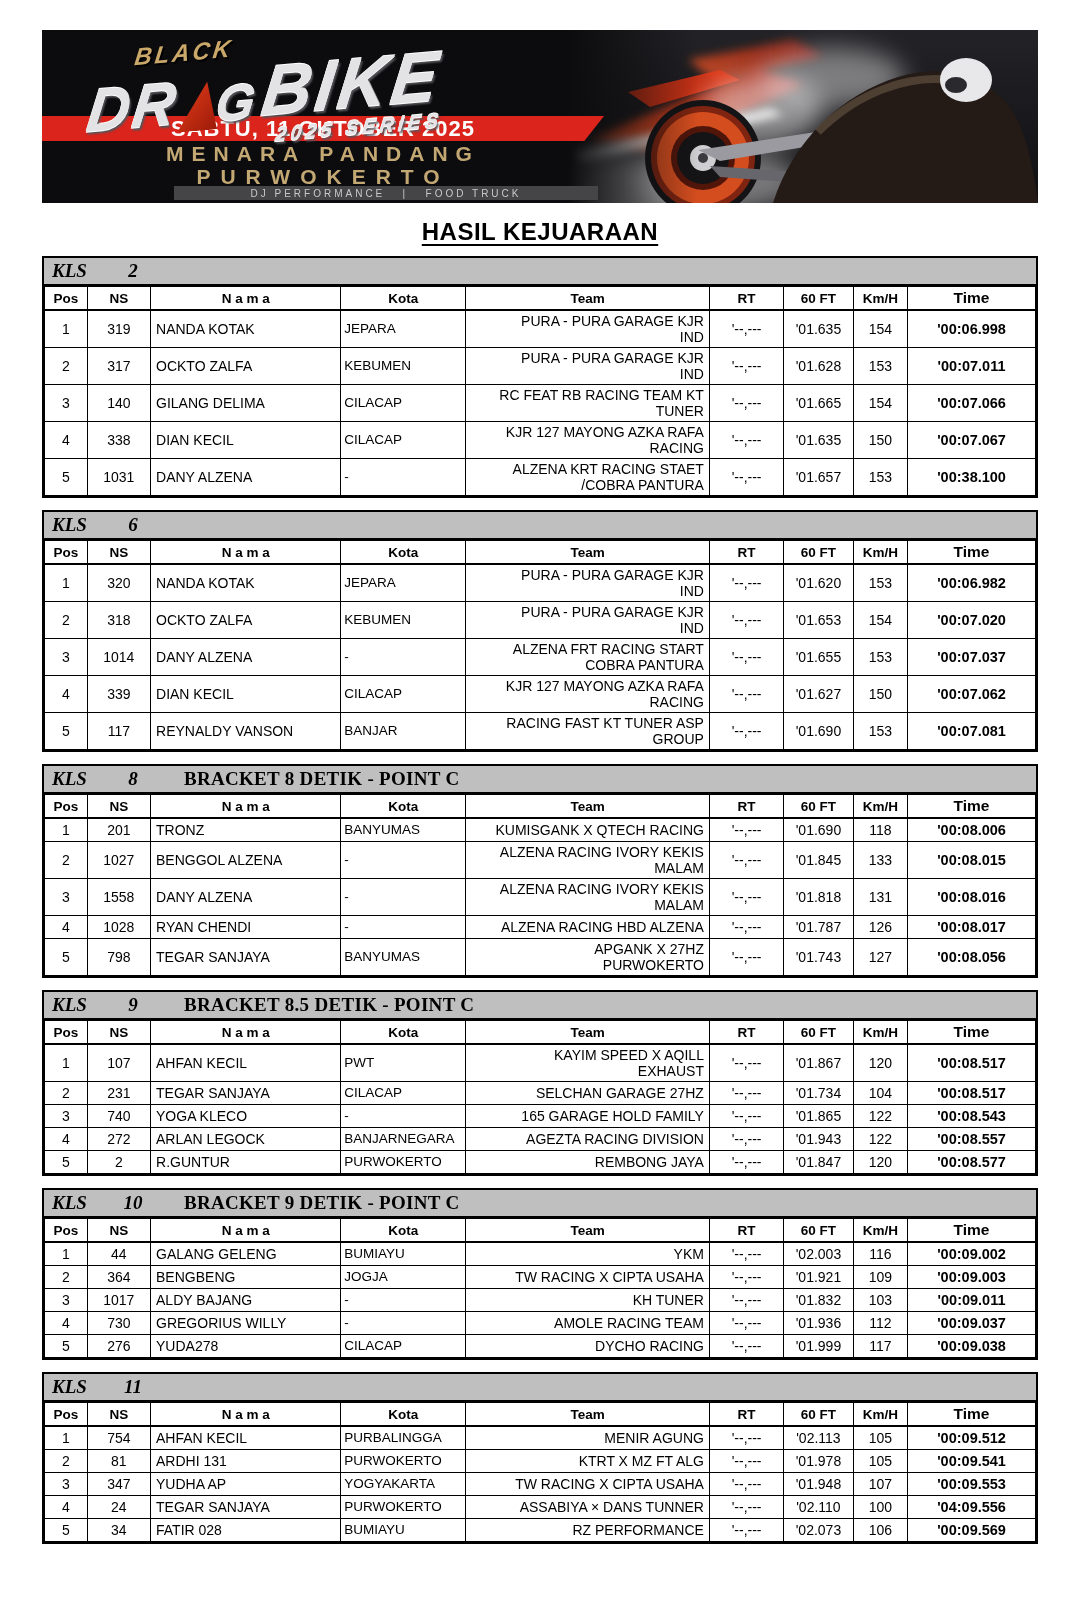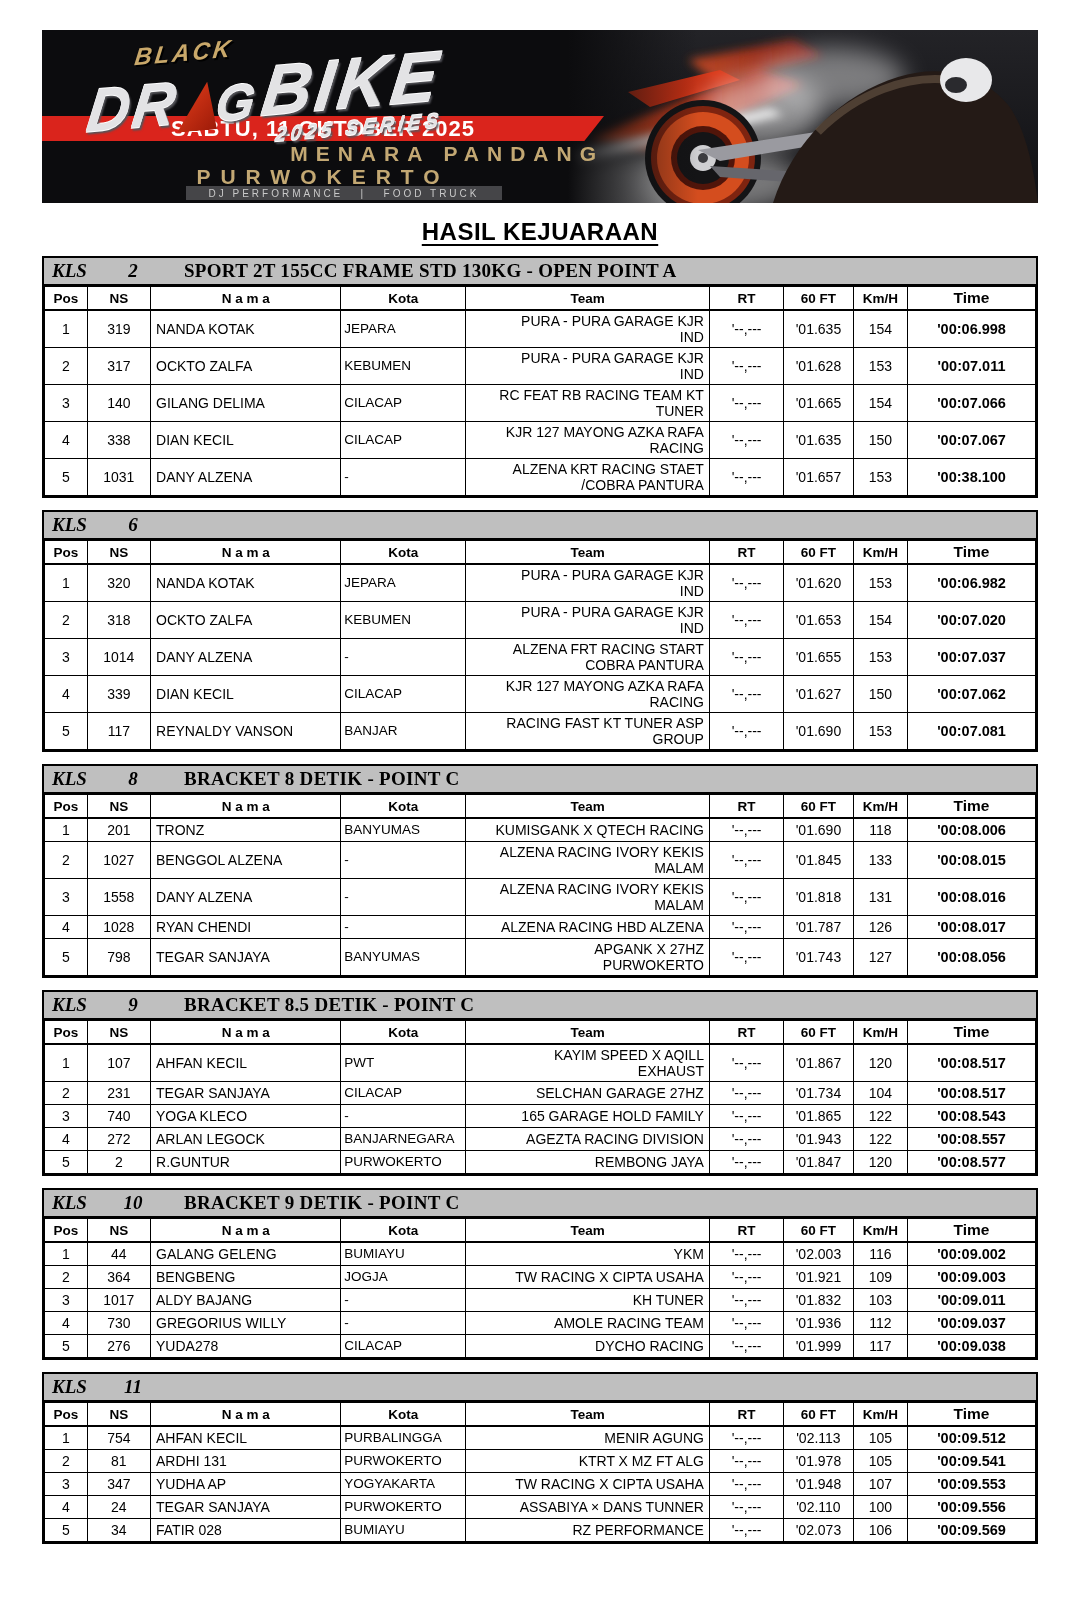--- a/index.html
+++ b/index.html
@@ -18,23 +18,23 @@
   .t-dr{font-size:60px;letter-spacing:2px;}
   .tri{width:40px;height:48px;background:linear-gradient(135deg,#e8401c,#9c1a08);
     clip-path:polygon(0 100%,86% 0,100% 100%);margin:0 1px 1px -3px;}
   .t-g{font-size:50px;margin-bottom:1px;}
   .t-bike{font-size:70px;letter-spacing:3px;margin-left:8px;}
   .logo-sub{font-size:20px;letter-spacing:4px;text-align:right;margin-top:-2px;padding-right:2px;}
   .date-strip{position:absolute;left:0;top:86px;width:562px;height:25px;background:#da241c;z-index:2;
     display:flex;align-items:center;justify-content:center;clip-path:polygon(0 0,100% 0,96.5% 100%,0 100%);}
   .date-strip span{color:#fff;font-weight:bold;font-size:22px;letter-spacing:1px;}
   .venue{position:absolute;left:0;width:562px;text-align:center;color:#c3a873;font-weight:bold;z-index:2;}
-  .venue1{top:112px;font-size:21px;letter-spacing:8px;text-align:right;}
+  .venue1{top:112px;font-size:21px;letter-spacing:8px;}
   .venue2{top:135px;font-size:21px;letter-spacing:10px;}
-  .dj-strip{position:absolute;left:144px;top:156px;width:316px;height:14px;background:#454548;z-index:2;
+  .dj-strip{position:absolute;left:132px;top:156px;width:424px;height:14px;background:#454548;z-index:2;
     display:flex;align-items:center;justify-content:center;color:#c9c9c9;font-size:10px;
     letter-spacing:3px;white-space:pre;}
 
   
   .page-title{text-align:center;font-size:24px;font-weight:bold;margin:15px 0 10px 0;
     text-decoration:underline;text-decoration-thickness:2px;text-underline-offset:4px;letter-spacing:0.5px;}
 
   
   .rtable{border:2px solid #000;margin-bottom:12px;}
   .kls-bar{background:#bfbfbf;border-bottom:2px solid #000;height:26px;display:flex;align-items:center;
@@ -127,21 +127,20 @@
     <div class="dj-strip">DJ PERFORMANCE   |   FOOD TRUCK</div>
   </header>
 
   <h1 class="page-title">HASIL KEJUARAAN</h1>
 
   <main>
   <section class="rtable">
     <div class="kls-bar">
       <span class="kls-label">KLS</span>
       <span class="kls-no">2</span>
-      <span class="kls-title">SPORT 2T 155CC FRAME STD 130KG - OPEN POINT A</span>
     </div>
     <table>
       <colgroup>
         <col style="width:4.3%">
             <col style="width:6.4%">
             <col style="width:19.2%">
         <col style="width:12.6%">
             <col style="width:24.6%">
             <col style="width:7.5%">
         <col style="width:7.0%">
@@ -664,21 +663,21 @@
             </tr>
             <tr>
               <td class="c-pos">4</td>
               <td class="c-ns">24</td>
               <td class="c-nama">TEGAR SANJAYA</td>
               <td class="c-kota">PURWOKERTO</td>
               <td class="c-team">ASSABIYA × DANS TUNNER</td>
               <td class="c-rt">'--,---</td>
               <td class="c-ft60">'02.110</td>
               <td class="c-kmh">100</td>
-              <td class="c-time">'00:09.556</td>
+              <td class="c-time">'04:09.556</td>
             </tr>
             <tr>
               <td class="c-pos">5</td>
               <td class="c-ns">34</td>
               <td class="c-nama">FATIR 028</td>
               <td class="c-kota">BUMIAYU</td>
               <td class="c-team">RZ PERFORMANCE</td>
               <td class="c-rt">'--,---</td>
               <td class="c-ft60">'02.073</td>
               <td class="c-kmh">106</td>

